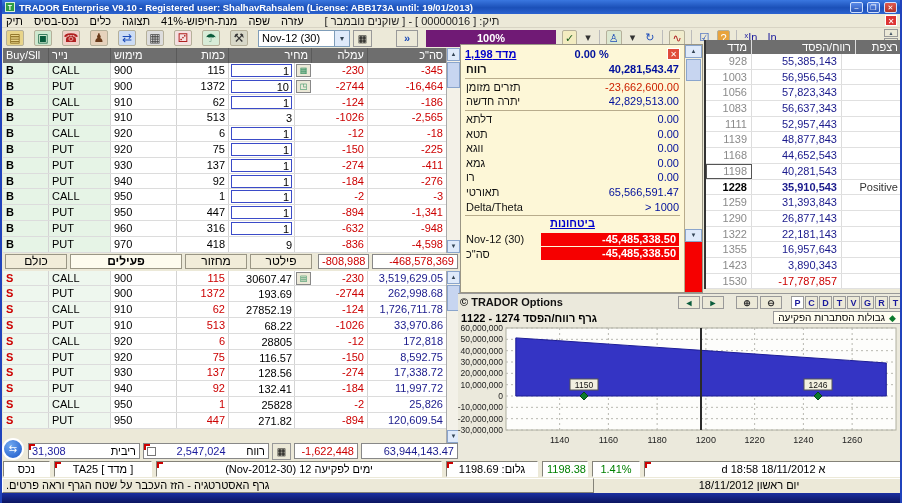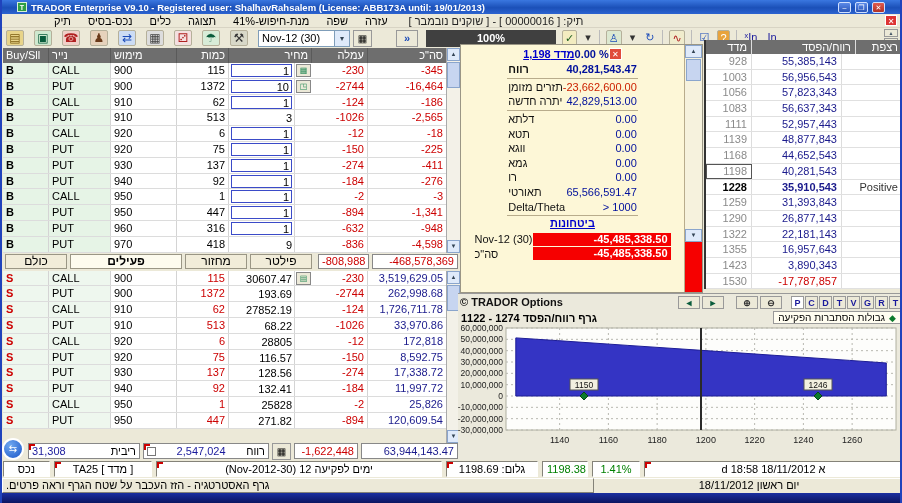--- a/index.html
+++ b/index.html
@@ -1,37 +1,37 @@
 <!DOCTYPE html>
 <html><head>
 <meta charset="utf-8">
 <style>
 *{margin:0;padding:0;box-sizing:border-box;font-family:"Liberation Sans",sans-serif;}
 html,body{width:902px;height:503px;overflow:hidden;background:#ece9d8;}
 #window{position:relative;width:902px;height:503px;background:#ece9d8;overflow:hidden;border-left:2px solid #2043bc;border-right:2px solid #2043bc;}
 
-.titlebar{position:absolute;left:0;top:0;width:100%;height:14px;background:linear-gradient(180deg,#3a77e0 0%,#1b50b8 55%,#2c63d0 100%);color:#fff;display:flex;align-items:center;padding:0 15px;gap:4px;}
+.titlebar{position:absolute;left:0;top:0;width:100%;height:14px;background:linear-gradient(180deg,#3a77e0 0%,#1b50b8 55%,#2c63d0 100%);color:#fff;display:flex;align-items:center;padding:0 3px;gap:4px;}
 .titlebar .ttl{font-size:9.5px;font-weight:bold;white-space:nowrap;overflow:hidden;flex:1;}
 .appicon{width:10px;height:10px;background:#2f9e44;border:1px solid #d7f0d7;font-size:7px;color:#fff;line-height:9px;text-align:center;font-weight:bold;}
 .winbtn{width:13px;height:11px;font-size:7px;line-height:10px;text-align:center;color:#fff;background:linear-gradient(180deg,#5b8ae8,#2a56b8);border:1px solid #cfe0ff;border-radius:2px;}
 .winbtn.close{background:linear-gradient(180deg,#e05a4e,#b03228);}
 
 .menubar{position:absolute;left:0;top:14px;width:100%;height:14px;background:#ece9d8;display:flex;align-items:center;font-size:11px;padding:0 4px;gap:11px;border-bottom:1px solid #d8d4c4;}
 .menubar .mi{white-space:nowrap;}
 .menubar .cap{margin-left:10px;color:#222;white-space:nowrap;}
 .menu-close{position:absolute;right:3px;top:1px;width:12px;height:11px;background:#d33;color:#fff;font-size:8px;line-height:11px;text-align:center;border:1px solid #fff;}
 
 .toolbar{position:absolute;left:0;top:28px;width:100%;height:20px;display:flex;align-items:center;padding-left:4px;}
 .tbi{width:18px;height:16px;margin-right:10px;font-size:12px;line-height:15px;text-align:center;border-radius:2px;}
 .combo{width:92px;height:17px;background:#fff;border:1px solid #7f9db9;display:flex;align-items:center;font-size:11px;}
 .combo .cv{flex:1;padding-left:3px;}
 .combo .ca{width:15px;height:15px;background:#dfeafa;border-left:1px solid #7f9db9;font-size:8px;line-height:15px;text-align:center;color:#345;}
 .sqbtn{width:19px;height:17px;background:#ece9d8;border:1px solid #999;font-size:10px;line-height:15px;text-align:center;margin-left:3px;}
 .chev{margin-left:24px;width:22px;height:17px;background:#ece9d8;border:1px solid #999;color:#1a4ab8;font-weight:bold;font-size:11px;line-height:15px;text-align:center;}
-.lcd{margin-left:8px;width:130px;height:17px;background:#404040;color:#fff;font-size:11px;font-weight:bold;text-align:center;line-height:17px;}
+.lcd{margin-left:8px;width:130px;height:17px;background:#701a75;color:#fff;font-size:11px;font-weight:bold;text-align:center;line-height:17px;}
 .tbr{height:16px;margin-left:6px;font-size:11px;line-height:15px;text-align:center;padding:0 2px;border-radius:2px;white-space:nowrap;}
 .vsep{width:1px;height:16px;background:#bbb;margin-left:6px;}
 .spinners{position:absolute;right:2px;top:29px;display:flex;flex-direction:column;gap:1px;}
 .spinners div{width:14px;height:8px;background:#ece9d8;border:1px solid #999;font-size:5px;line-height:6px;text-align:center;color:#456;}
 
 .lpanel{position:absolute;left:1px;top:48px;width:457px;}
 .grid-head{display:flex;height:15px;background:#6e6e6e;color:#fff;font-size:11px;}
 .prow{display:flex;height:15.8px;border-bottom:1px solid #dcdcdc;background:#fff;}
 .c{padding:0 3px;font-size:11px;line-height:15px;white-space:nowrap;overflow:hidden;border-right:1px solid #d4d4d4;}
 .c.side{width:46px;background:#e6f4e6;font-weight:bold;}
@@ -65,21 +65,21 @@
 .tvicon{position:absolute;left:0px;top:438px;width:22px;height:22px;border-radius:50%;background:radial-gradient(circle at 35% 30%,#6ea8f0,#1b55c8);border:2px solid #fff;color:#fff;font-size:10px;line-height:18px;text-align:center;z-index:9;}
 
 .status1{position:absolute;left:0;top:460px;width:902px;height:17px;display:flex;gap:4px;padding:0 1px;align-items:center;}
 .seg{height:16px;background:#fff;border:1px solid;border-color:#848278 #fff #fff #848278;font-size:11px;line-height:14px;padding:0 4px;position:relative;white-space:nowrap;overflow:hidden;}
 .status2{position:absolute;left:0;top:478px;width:902px;height:15px;display:flex;}
 .hintbox{width:592px;height:15px;background:#ece9d8;border:1px solid #fff;border-color:#fff #848278 #848278 #fff;font-size:11px;line-height:13px;padding:0 3px;}
 .datebox{flex:1;height:15px;background:#ece9d8;font-size:11px;line-height:13px;text-align:center;border-top:1px solid #fff;}
 .navybar{position:absolute;left:0;top:493px;width:902px;height:10px;background:linear-gradient(180deg,#1b2fa0,#0c1560);}
 
 .spanel{position:absolute;left:458px;top:44px;width:243px;height:249px;background:#fdf7d7;border:1px solid #9a9685;display:flex;}
-.spmain{flex:1;display:flex;flex-direction:column;padding-top:1px;align-items:center;}
+.spmain{flex:1;display:flex;flex-direction:column;padding-top:1px;}
 .sphead{display:flex;align-items:center;height:16px;padding:0 4px;}
 .splink{color:#0000cc;font-weight:bold;font-size:11px;text-decoration:underline;}
 .sppct{flex:1;text-align:center;color:#00109c;font-weight:bold;font-size:11px;}
 .spclose{width:13px;height:12px;background:#e04b3c;border:1px solid #fff;color:#fff;font-size:8px;line-height:11px;text-align:center;}
 .spsub{text-align:center;font-size:11px;color:#5a4a3a;height:14px;}
 .sprow{display:flex;justify-content:space-between;height:14.6px;padding:0 5px;font-size:11px;align-items:center;}
 .sprow .lab{color:#111;}
 .sprow .val{color:#00109c;}
 .sprow.profit .lab{font-weight:bold;}
 .sprow.profit .val{font-weight:bold;}
@@ -122,21 +122,21 @@
 
   <div class="titlebar">
     <span class="appicon">T</span>
     <span class="ttl">TRADOR Enterprise  V9.10  -  Registered user: ShalhavRahsalem   (License: ABB173A  until: 19/01/2013)</span>
     <span class="winbtn">–</span>
     <span class="winbtn">❐</span>
     <span class="winbtn close">✕</span>
   </div>
 
   <div class="menubar">
-    <span id="menu-items" style="display:flex;gap:17px;margin-left:48px;">
+    <span id="menu-items" style="display:flex;gap:11px;">
         <span class="mi" dir="rtl">תיק</span>
         <span class="mi" dir="rtl">נכס-בסיס</span>
         <span class="mi" dir="rtl">כלים</span>
         <span class="mi" dir="rtl">תצוגה</span>
         <span class="mi" dir="rtl">מנת-חיפוש-41%</span>
         <span class="mi" dir="rtl">שפה</span>
         <span class="mi" dir="rtl">עזרה</span>
       </span>
     <span class="cap" dir="rtl">תיק: [ 00000016 ] - [ שוקנים נובמבר ]</span>
     <span class="menu-close">✕</span>

